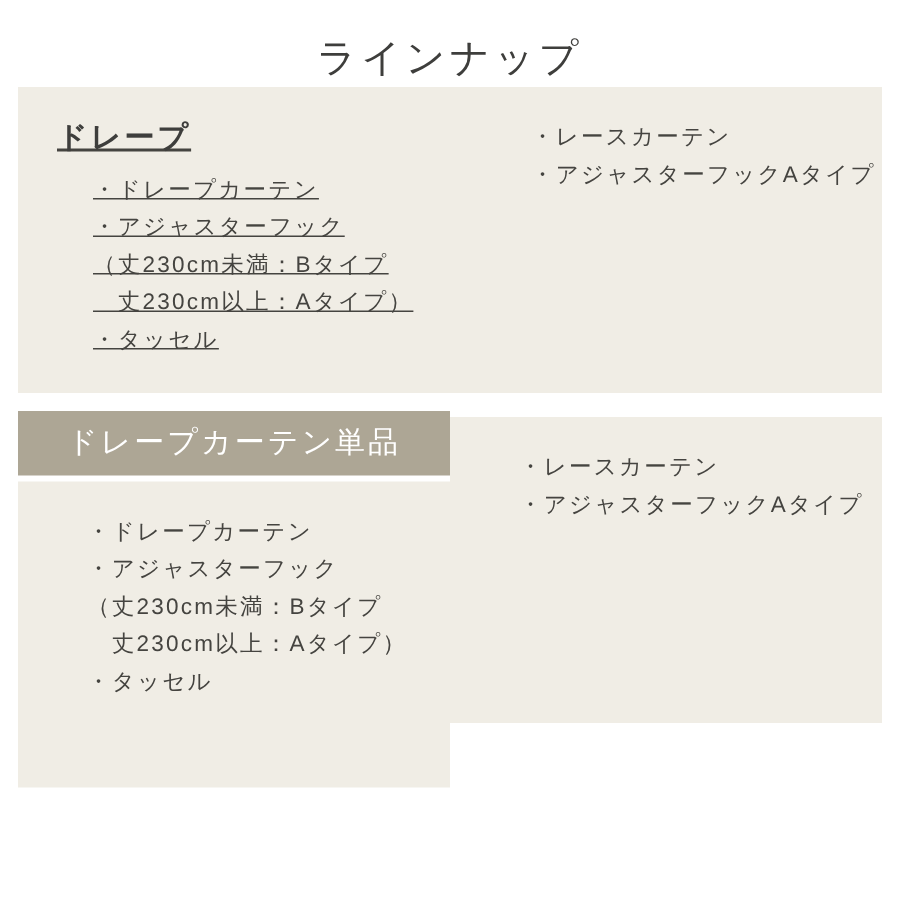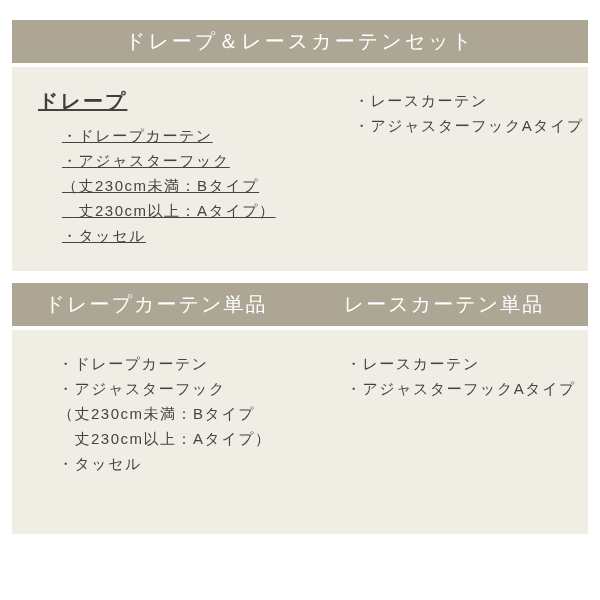--- a/index.html
+++ b/index.html
@@ -67,25 +67,25 @@
     margin-top:12px;
   }
   .single{flex:1;}
   .panel-single{padding:21px 0 0 22px;}
 </style>
 </head>
 <body>
 
 <div class="page">
 
+  <h1 class="title">ラインナップ</h1>
 
   <div class="content">
 
     <section>
-      <div class="bar">ドレープ＆レースカーテンセット</div>
       <div class="panel panel-set">
         <div class="col-drape">
           <h2 class="col-heading">ドレープ</h2>
           <div class="list">
               <div class="list-item">・ドレープカーテン</div>
               <div class="list-item">・アジャスターフック</div>
               <div class="list-item">（丈230cm未満：Bタイプ</div>
               <div class="list-item">　丈230cm以上：Aタイプ）</div>
               <div class="list-item">・タッセル</div>
             </div>
@@ -108,21 +108,20 @@
               <div class="list-item">・ドレープカーテン</div>
               <div class="list-item">・アジャスターフック</div>
               <div class="list-item">（丈230cm未満：Bタイプ</div>
               <div class="list-item">　丈230cm以上：Aタイプ）</div>
               <div class="list-item">・タッセル</div>
             </div>
         </div>
       </section>
 
       <section class="single">
-        <div class="bar">レースカーテン単品</div>
         <div class="panel panel-single">
           <div class="list">
               <div class="list-item">・レースカーテン</div>
               <div class="list-item">・アジャスターフックAタイプ</div>
             </div>
         </div>
       </section>
 
     </div>
   </div>

